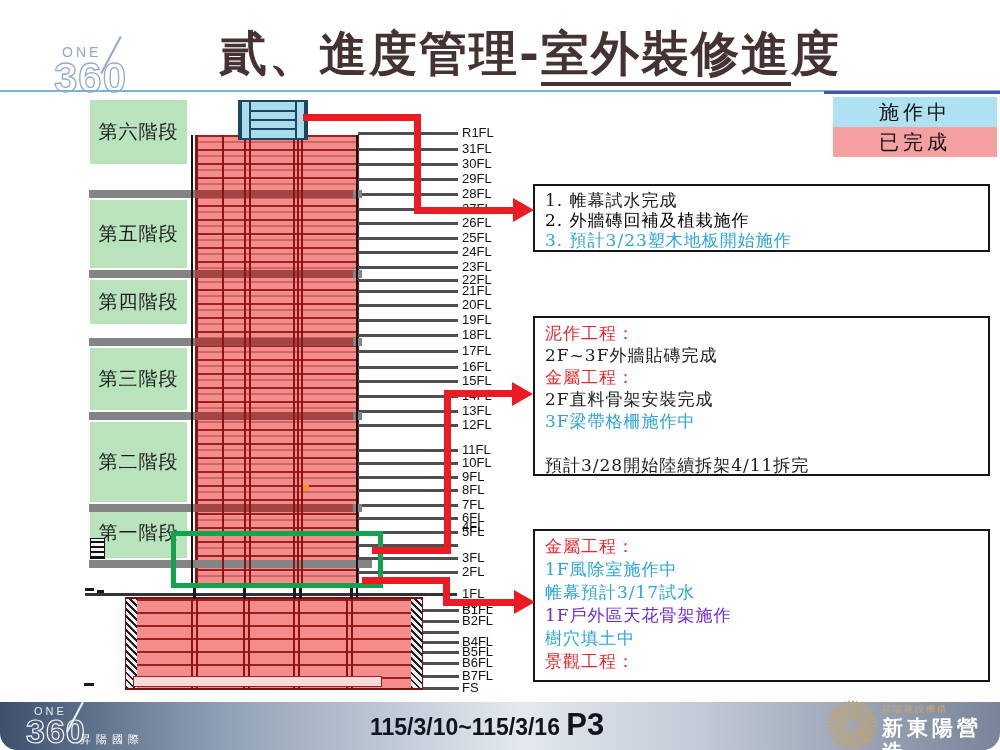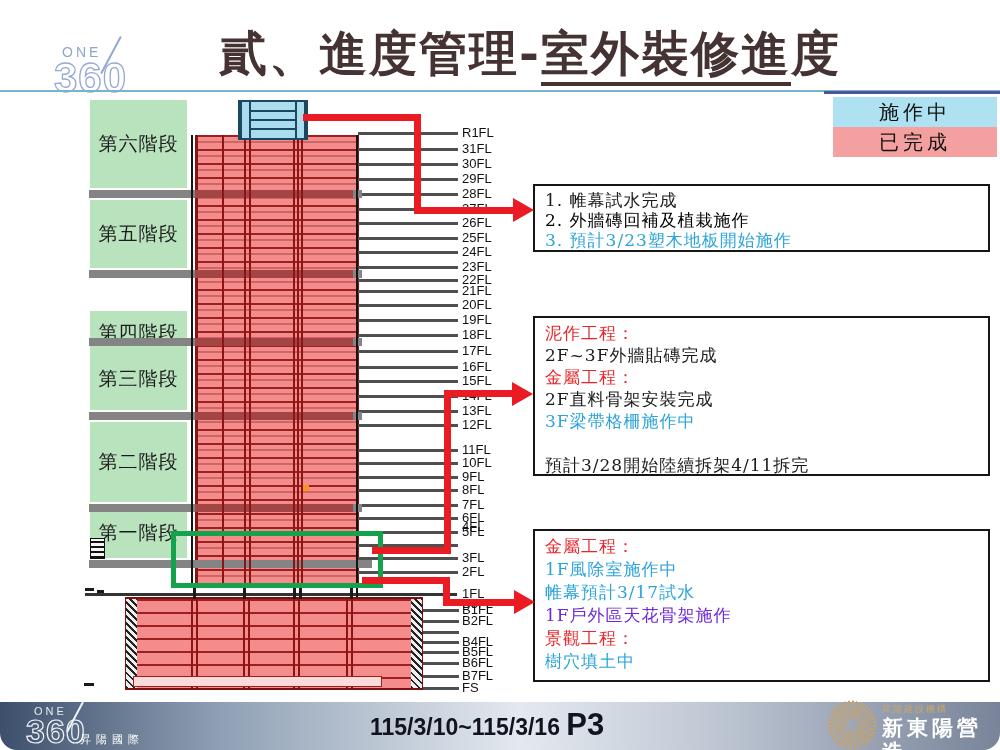--- a/index.html
+++ b/index.html
@@ -125,23 +125,23 @@
   <div id="title-line"></div>
   <div id="legend-line"></div>
 
   <div id="legend">
       <div class="legend-item" style="top: 97px; background: rgb(174, 226, 242); z-index: 60;">施作中</div>
       <div class="legend-item" style="top: 127px; background: rgb(244, 160, 160); z-index: 60;">已完成</div>
     </div>
 
   <div id="building">
     <div id="stages">
-        <div class="stage-box" style="top: 100px; height: 88px;">第六階段</div>
+        <div class="stage-box" style="top: 100px; height: 64px;">第六階段</div>
         <div class="stage-box" style="top: 200px; height: 68px;">第五階段</div>
-        <div class="stage-box" style="top: 280px; height: 44px; margin-top: 31px;">第四階段</div>
+        <div class="stage-box" style="top: 280px; height: 44px;">第四階段</div>
         <div class="stage-box" style="top: 348px; height: 62px;">第三階段</div>
         <div class="stage-box" style="top: 422px; height: 80px;">第二階段</div>
         <div class="stage-box" style="top: 508px; height: 50px;">第一階段</div>
       </div>
     <div id="stage-bars">
         <div class="bar-gray" style="left: 89px; top: 190px; width: 106px;"></div>
         <div class="bar-red" style="left: 195px; top: 190px; width: 158px;"></div>
         <div class="bar-gray" style="left: 353px; top: 190px; width: 9px;"></div>
         <div class="bar-gray" style="left: 89px; top: 270px; width: 106px;"></div>
         <div class="bar-red" style="left: 195px; top: 270px; width: 158px;"></div>
@@ -320,22 +320,22 @@
         <div class="note-line" style="height: 22px; line-height: 22px; color: rgb(26, 26, 26);">2F直料骨架安裝完成</div>
         <div class="note-line" style="height: 22px; line-height: 22px; color: rgb(43, 164, 218);">3F梁帶格柵施作中</div>
         <div class="note-line" style="height: 22px; line-height: 22px; color: rgb(26, 26, 26);">&nbsp;</div>
         <div class="note-line" style="height: 22px; line-height: 22px; color: rgb(26, 26, 26);">預計3/28開始陸續拆架4/11拆完</div>
       </div>
       <div class="note-box" style="top: 529px; left: 533px; width: 457px; height: 153px;">
         <div class="note-line" style="height: 23px; line-height: 23px; color: rgb(232, 38, 43);">金屬工程：</div>
         <div class="note-line" style="height: 23px; line-height: 23px; color: rgb(43, 164, 218);">1F風除室施作中</div>
         <div class="note-line" style="height: 23px; line-height: 23px; color: rgb(43, 164, 218);">帷幕預計3/17試水</div>
         <div class="note-line" style="height: 23px; line-height: 23px; color: #6d28d9;">1F戶外區天花骨架施作</div>
+        <div class="note-line" style="height: 23px; line-height: 23px; color: rgb(43, 164, 218);">樹穴填土中</div>
         <div class="note-line" style="height: 23px; line-height: 23px; color: rgb(232, 38, 43);">景觀工程：</div>
-        <div class="note-line" style="height: 23px; line-height: 23px; color: rgb(43, 164, 218);">樹穴填土中</div>
       </div>
     </div>
 
   <div id="footer">
     <div id="logo-bl">
       <span class="one">ONE</span>
       <span class="num">360</span>
       <span class="slash"></span>
       <span class="sub">昇陽國際</span>
     </div>

